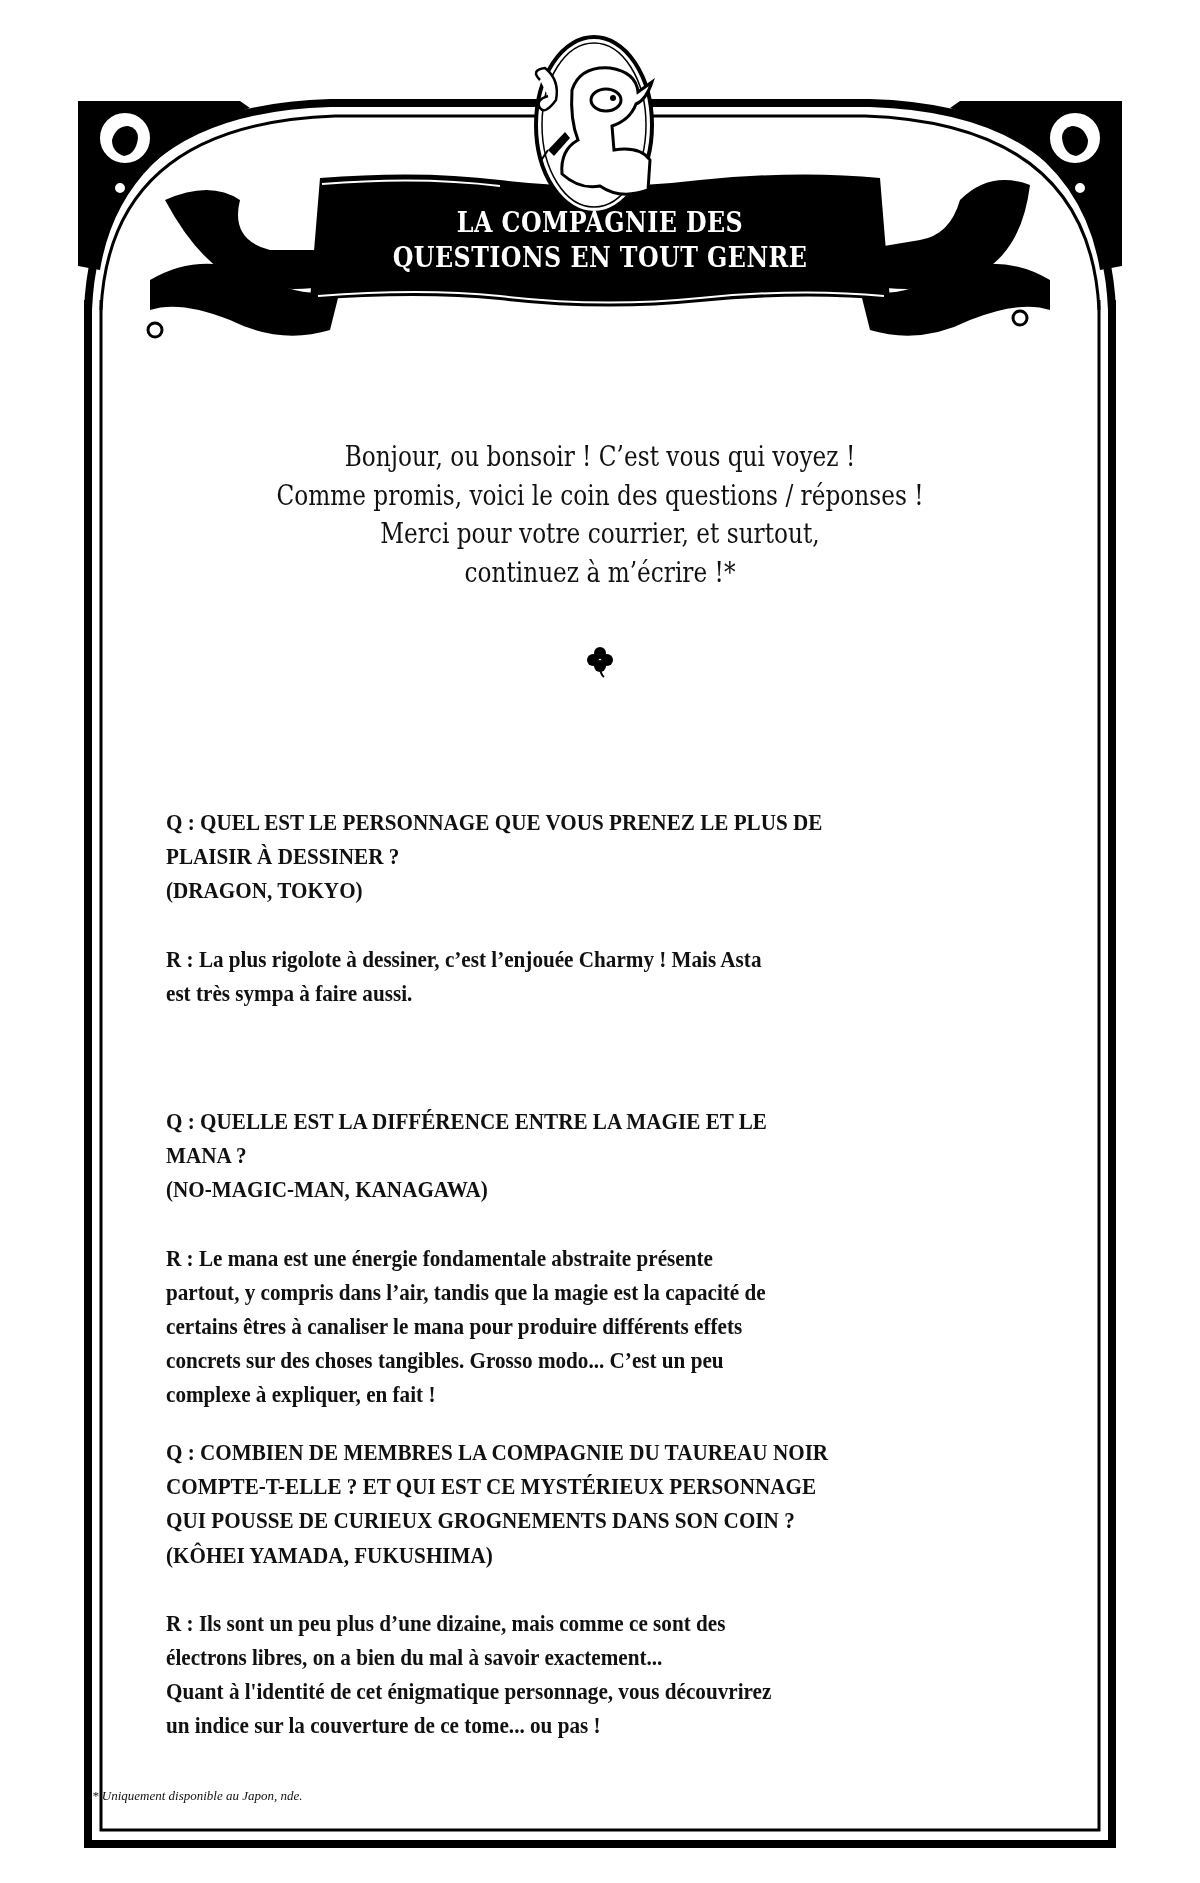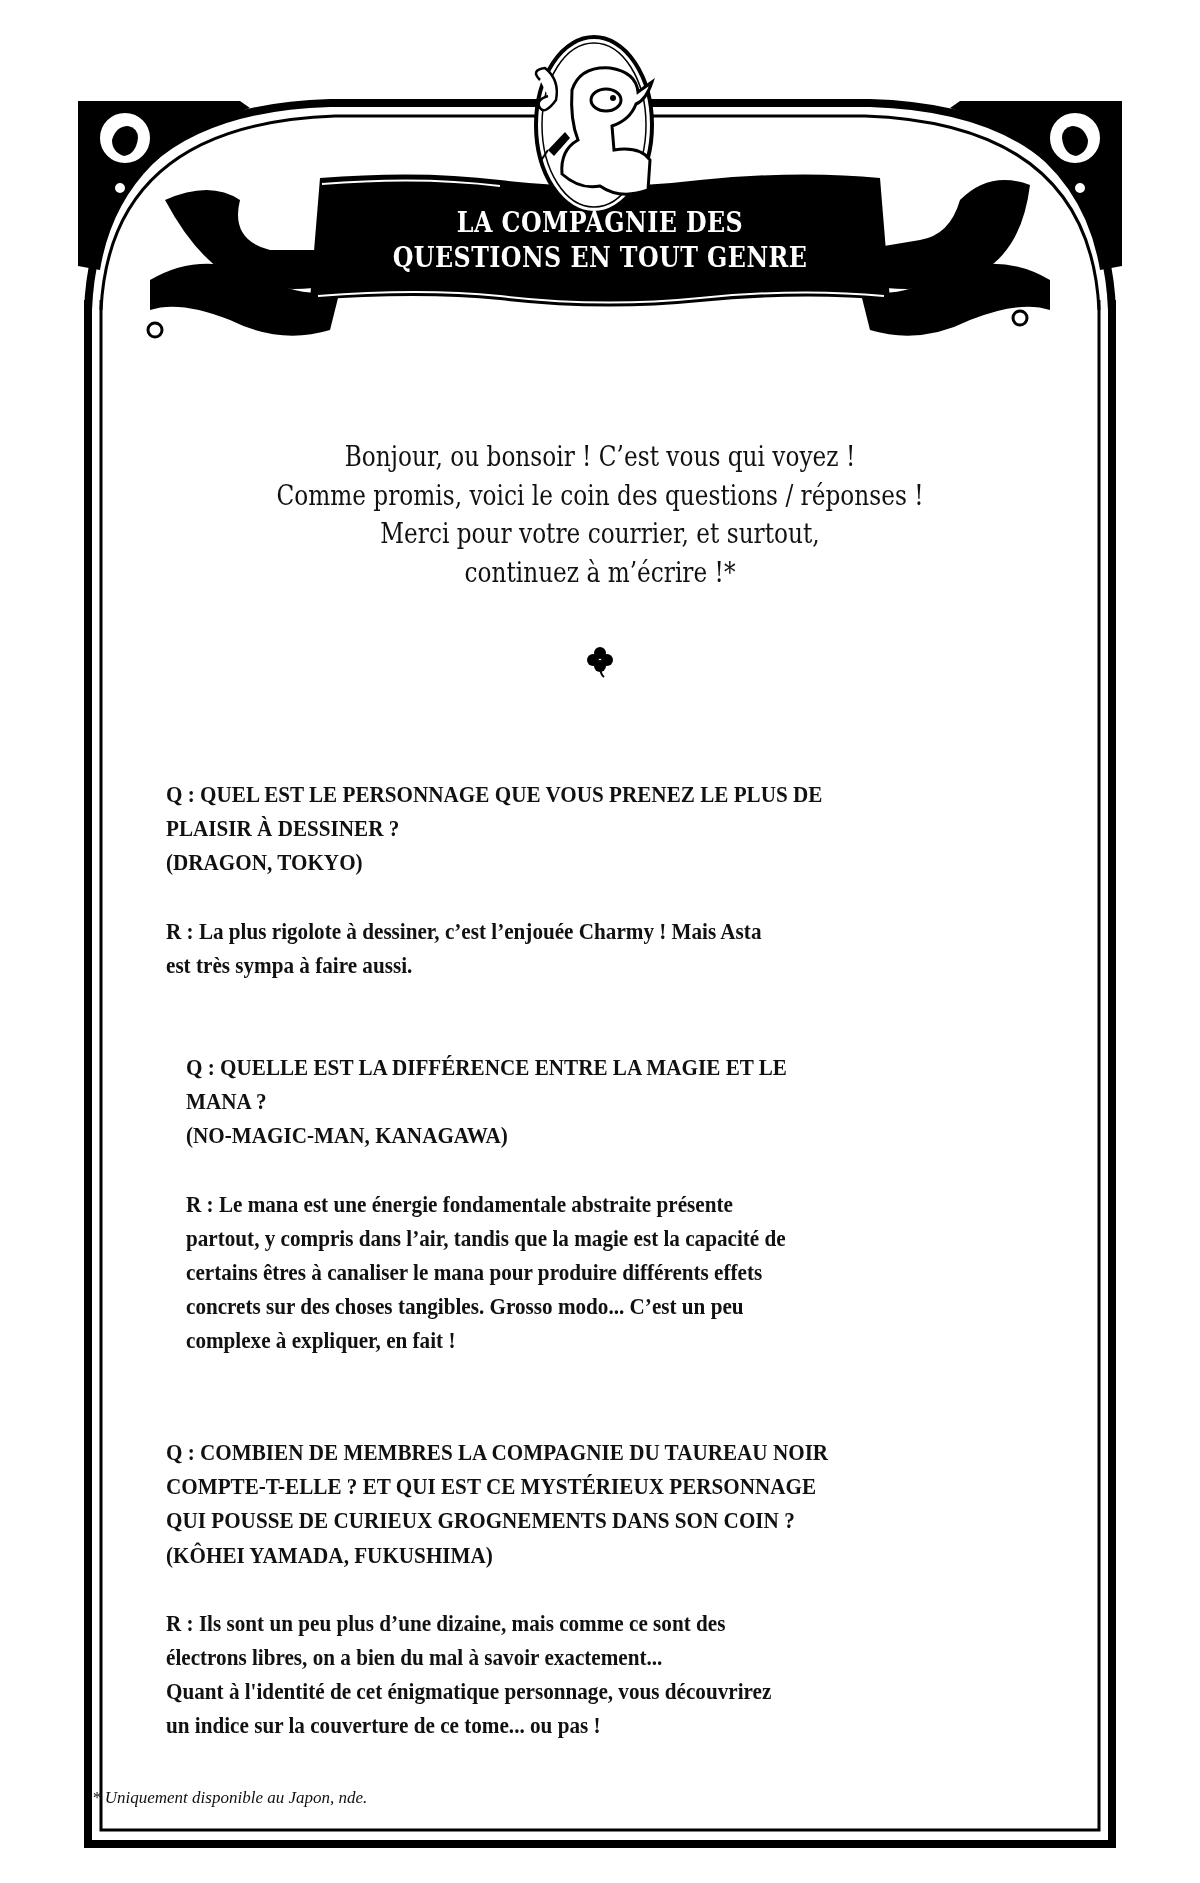--- a/index.html
+++ b/index.html
@@ -16,21 +16,21 @@
   .intro {
     position: absolute; left: 0; width: 1200px; top: 438px; text-align: center;
     font-family: "DejaVu Serif", serif; font-size: 27px; line-height: 38.5px;
     color: #111; transform: scaleX(0.86); transform-origin: 600px 0;
   }
   .intro div { white-space: nowrap; }
   .clover { position: absolute; left: 586px; top: 646px; width: 28px; height: 32px; }
   .qa { position: absolute; left: 166px; width: 880px; font-family: "Liberation Serif", serif; font-weight: bold; font-size: 22.5px; line-height: 34.2px; color: #111; }
   .qa .line { white-space: nowrap; transform: scaleX(0.94); transform-origin: 0 0; }
   .qa .gap { height: 34px; }
-  .footnote { position: absolute; left: 92px; top: 1788px; font-family: "Liberation Serif", serif; font-style: italic; font-size: 17px; color: #111; }
+  .footnote { position: absolute; left: 92px; top: 1788px; font-family: "Liberation Serif", serif; font-style: italic; font-size: 13px; color: #111; }
 </style>
 </head>
 <body>
 
 <svg class="frame-svg" viewBox="0 0 1200 1883" xmlns="http://www.w3.org/2000/svg">
 
   <path d="M88 300 L88 1844 L1112 1844 L1112 300" fill="none" stroke="#000" stroke-width="8"></path>
   <path d="M101 300 L101 1830 L1099 1830 L1099 300" fill="none" stroke="#000" stroke-width="3"></path>
 
   <path d="M88 310 Q 96 110 330 103 L 870 103 Q 1104 110 1112 310" fill="none" stroke="#000" stroke-width="8"></path>
@@ -88,30 +88,30 @@
 </div>
 
 <svg class="clover" viewBox="0 0 28 32" xmlns="http://www.w3.org/2000/svg">
   <circle cx="14" cy="7" r="6" fill="#000"></circle>
   <circle cx="7" cy="14" r="6" fill="#000"></circle>
   <circle cx="21" cy="14" r="6" fill="#000"></circle>
   <circle cx="14" cy="20" r="6" fill="#000"></circle>
   <path d="M14 20 Q 14 28 18 31" stroke="#000" stroke-width="2" fill="none"></path>
 </svg>
 
-<div class="qa" style="top:778px;">
+<div class="qa" style="top:806px;">
   <div class="line">Q : QUEL EST LE PERSONNAGE QUE VOUS PRENEZ LE PLUS DE</div>
   <div class="line">PLAISIR À DESSINER ?</div>
   <div class="line">(DRAGON, TOKYO)</div>
   <div class="gap"></div>
   <div class="line">R : La plus rigolote à dessiner, c’est l’enjouée Charmy ! Mais Asta</div>
   <div class="line">est très sympa à faire aussi.</div>
 </div>
 
-<div class="qa" style="top:1051px;margin-left:20px;">
+<div class="qa" style="top:1105px;">
   <div class="line">Q : QUELLE EST LA DIFFÉRENCE ENTRE LA MAGIE ET LE</div>
   <div class="line">MANA ?</div>
   <div class="line">(NO-MAGIC-MAN, KANAGAWA)</div>
   <div class="gap"></div>
   <div class="line">R : Le mana est une énergie fondamentale abstraite présente</div>
   <div class="line">partout, y compris dans l’air, tandis que la magie est la capacité de</div>
   <div class="line">certains êtres à canaliser le mana pour produire différents effets</div>
   <div class="line">concrets sur des choses tangibles. Grosso modo... C’est un peu</div>
   <div class="line">complexe à expliquer, en fait !</div>
 </div>

